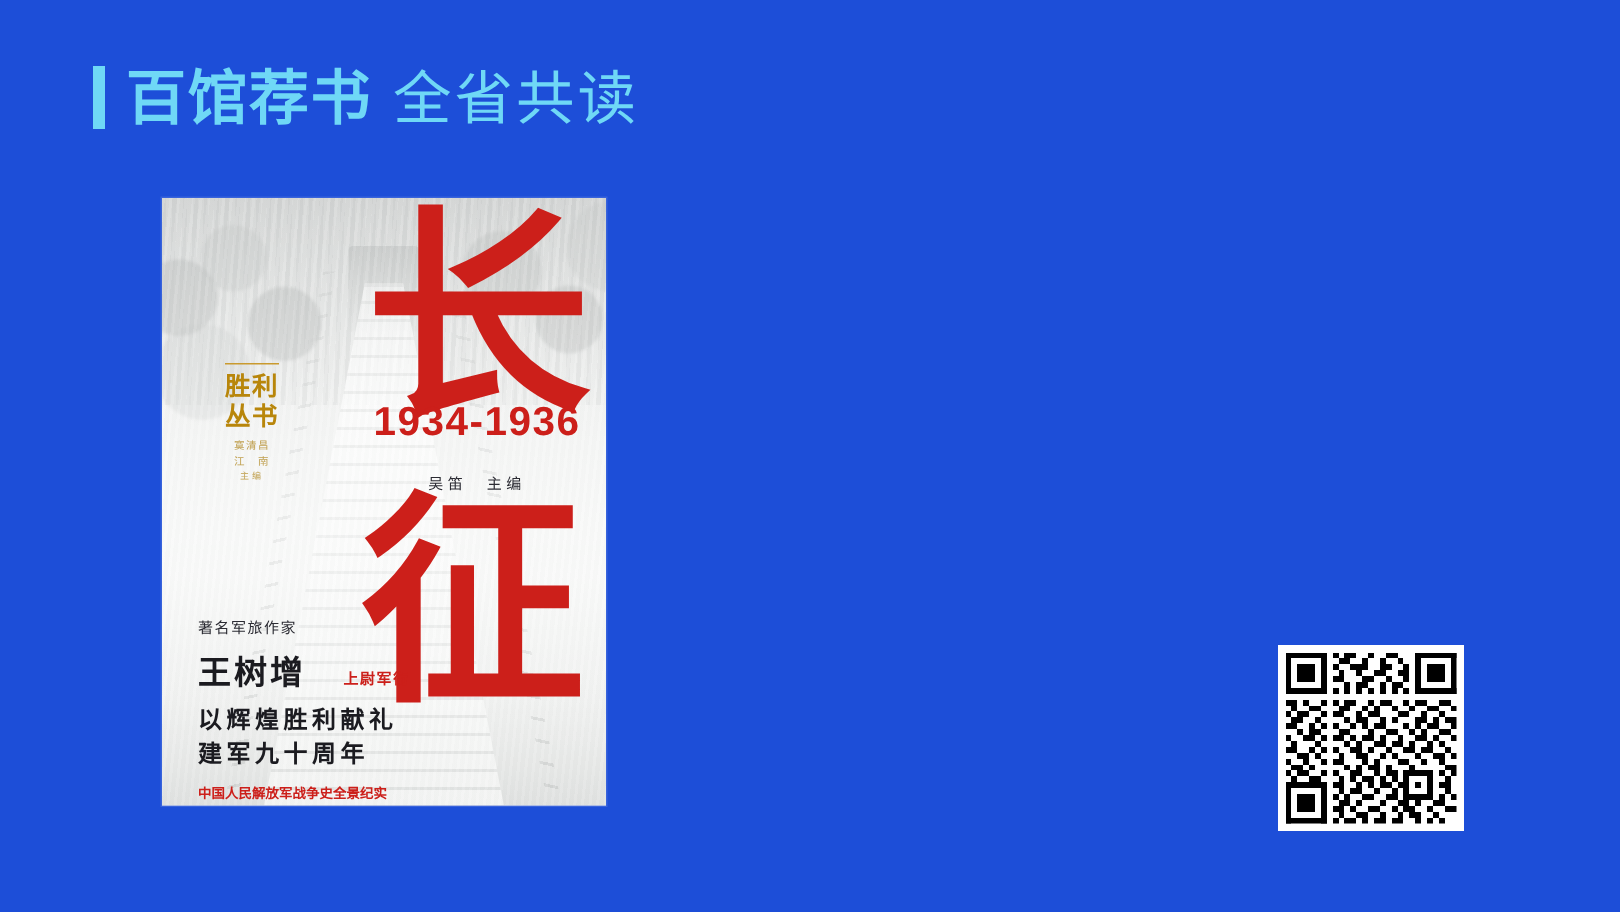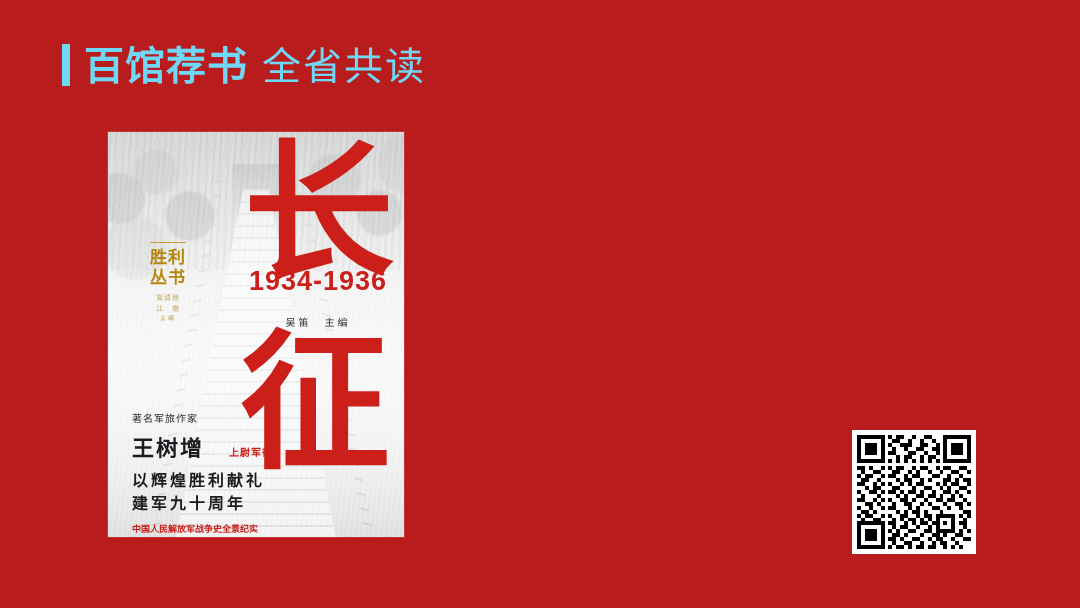--- a/index.html
+++ b/index.html
@@ -3,21 +3,21 @@
 <meta charset="utf-8">
 <title>百馆荐书 全省共读</title>
 <style>
   html,body{margin:0;padding:0;}
   body{
     width:1080px;height:608px;
     background:#0a0d6e;
     font-family:"Liberation Sans","DejaVu Sans",sans-serif;
     overflow:hidden;position:relative;
   }
-  .page{position:absolute;inset:0;background:#b91c1c;}
+  .page{position:absolute;inset:0;background:#1d4ed8;}
 
   
   .header{position:absolute;left:62px;top:44px;display:flex;align-items:flex-end;}
   .header-accent{
     width:8px;height:42px;background:#6fd8f6;margin-right:14px;
     align-self:center;
   }
   .header-title{
     font-size:40px;line-height:1;font-weight:bold;color:#6fd8f6;
     letter-spacing:1px;

